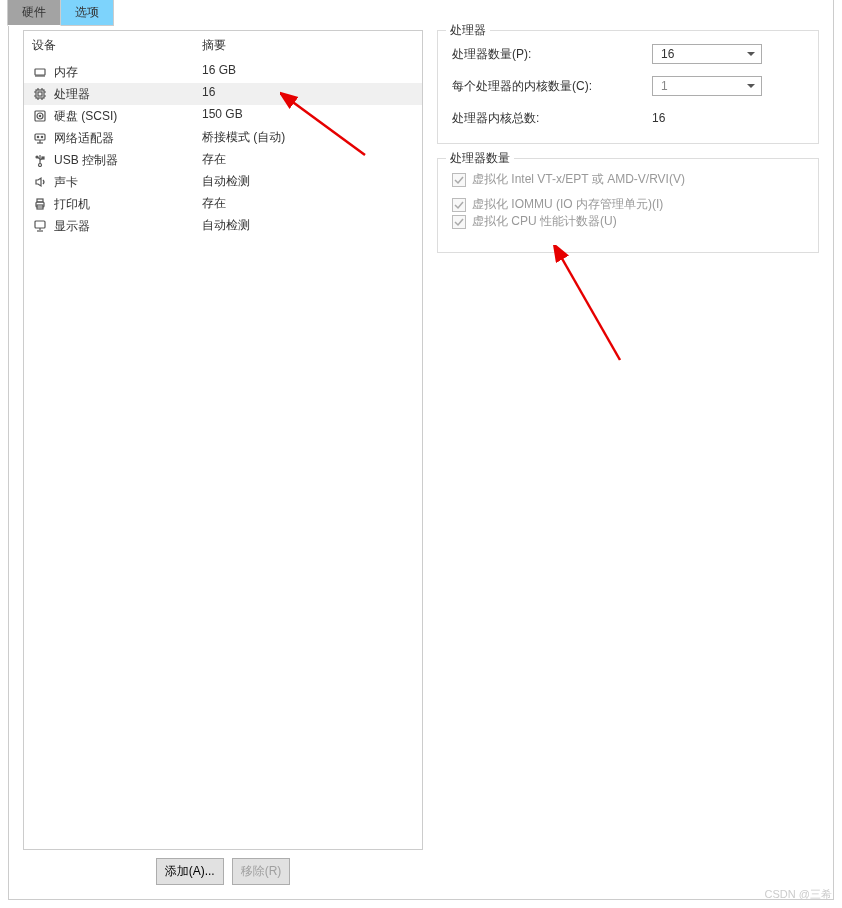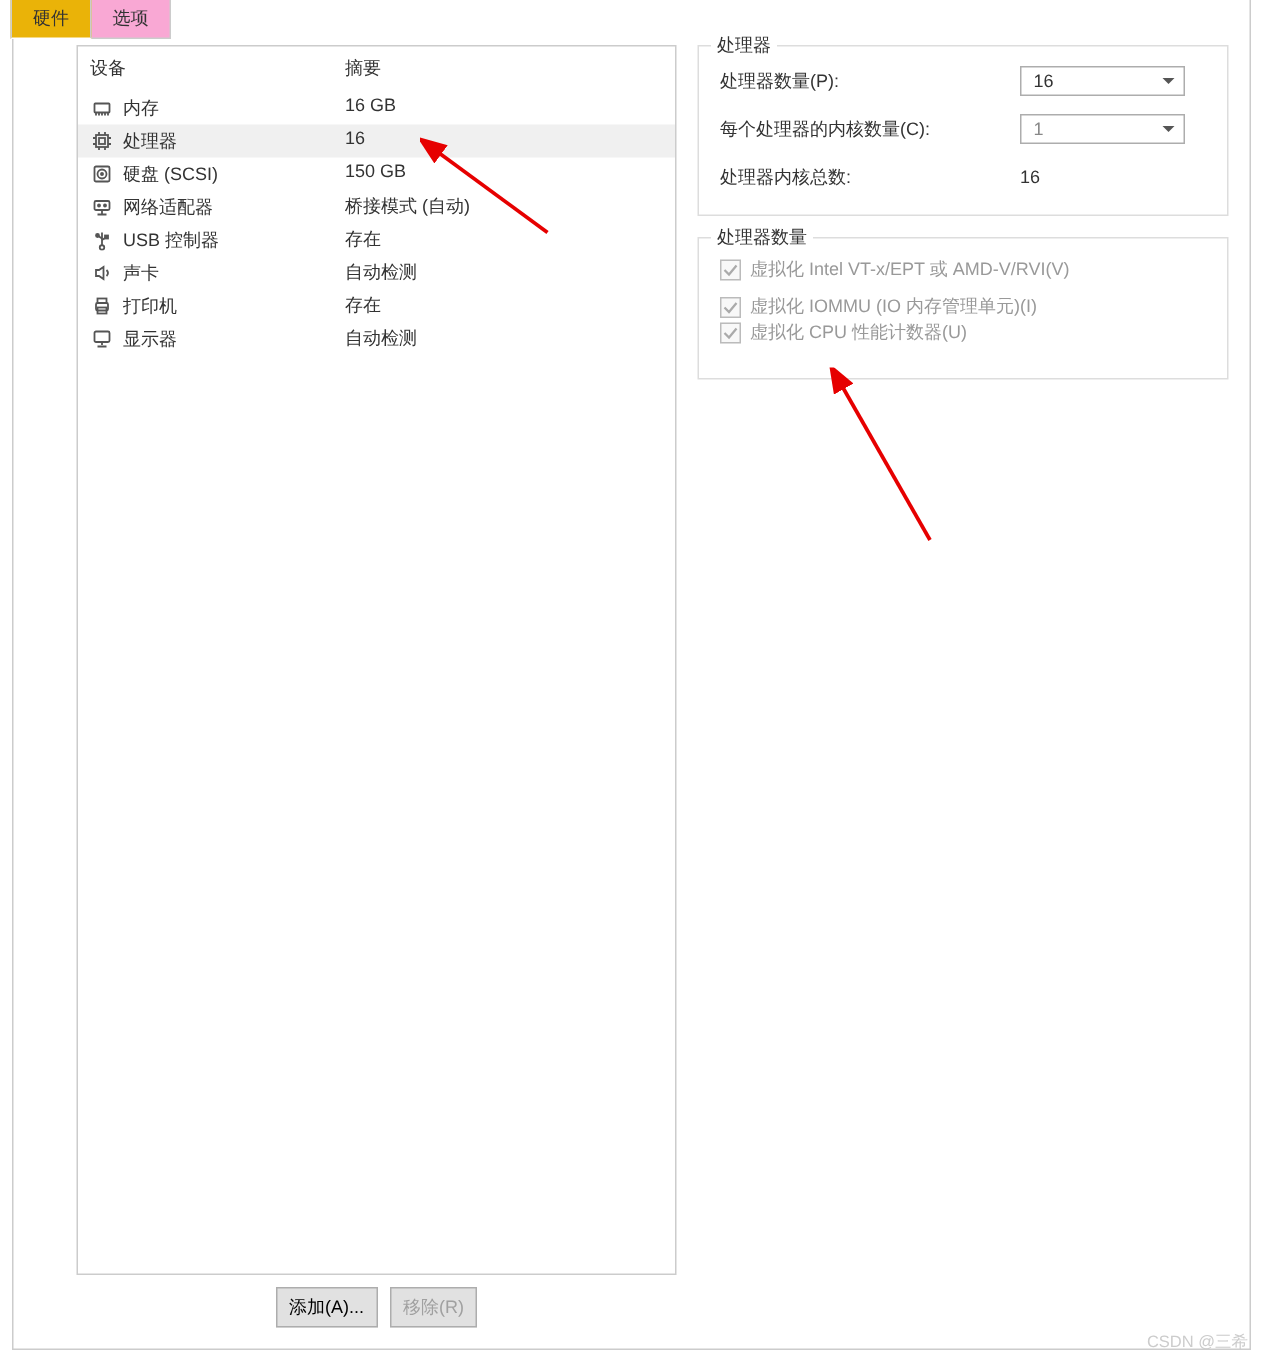--- a/index.html
+++ b/index.html
@@ -1,23 +1,23 @@
 <!DOCTYPE html>
 <html><head>
 <meta charset="utf-8">
 <style>
 * { box-sizing: border-box; margin: 0; padding: 0; }
 body { font-family: "Microsoft YaHei", "Segoe UI", sans-serif; font-size: 12px; background: #fff; color: #333; width: 842px; height: 908px; position: relative; }
 .container { border: 1px solid #ccc; border-top: none; margin-left: 8px; margin-right: 8px; height: 900px; position: relative; }
 .tabs { display: flex; position: absolute; top: -1px; left: 7px; }
-.tab { padding: 4px 14px; border: 1px solid #ccc; background: #f9a8d4; cursor: pointer; font-size: 12px; }
-.tab.active { background: #eab308; border-bottom: 1px solid #fff; position: relative; z-index: 2; }
+.tab { padding: 4px 14px; border: 1px solid #ccc; background: #7dd3fc; cursor: pointer; font-size: 12px; }
+.tab.active { background: #a3a3a3; border-bottom: 1px solid #fff; position: relative; z-index: 2; }
 .tab + .tab { margin-left: -1px; }
 .content { display: flex; padding: 30px 14px 14px 14px; height: 100%; gap: 14px; }
-.left-panel { width: 400px; display: flex; flex-direction: column; margin-left: 28px; }
+.left-panel { width: 400px; display: flex; flex-direction: column; }
 .hw-list { border: 1px solid #ccc; flex: 1; }
 .hw-header { display: flex; padding: 6px 8px; border-bottom: 1px solid transparent; font-size: 12px; }
 .hw-col-device { width: 170px; }
 .hw-row { display: flex; padding: 2px 8px; height: 22px; cursor: pointer; }
 .hw-row.selected { background: #f0f0f0; }
 .hw-icon { width: 16px; height: 16px; margin-right: 6px; display: inline-flex; align-items: center; justify-content: center; }
 .hw-icon svg { width: 14px; height: 14px; }
 .hw-device { width: 170px; display: flex; align-items: center; }
 .hw-summary { flex: 1; }
 .buttons-row { display: flex; justify-content: center; gap: 8px; margin-top: 8px; }

